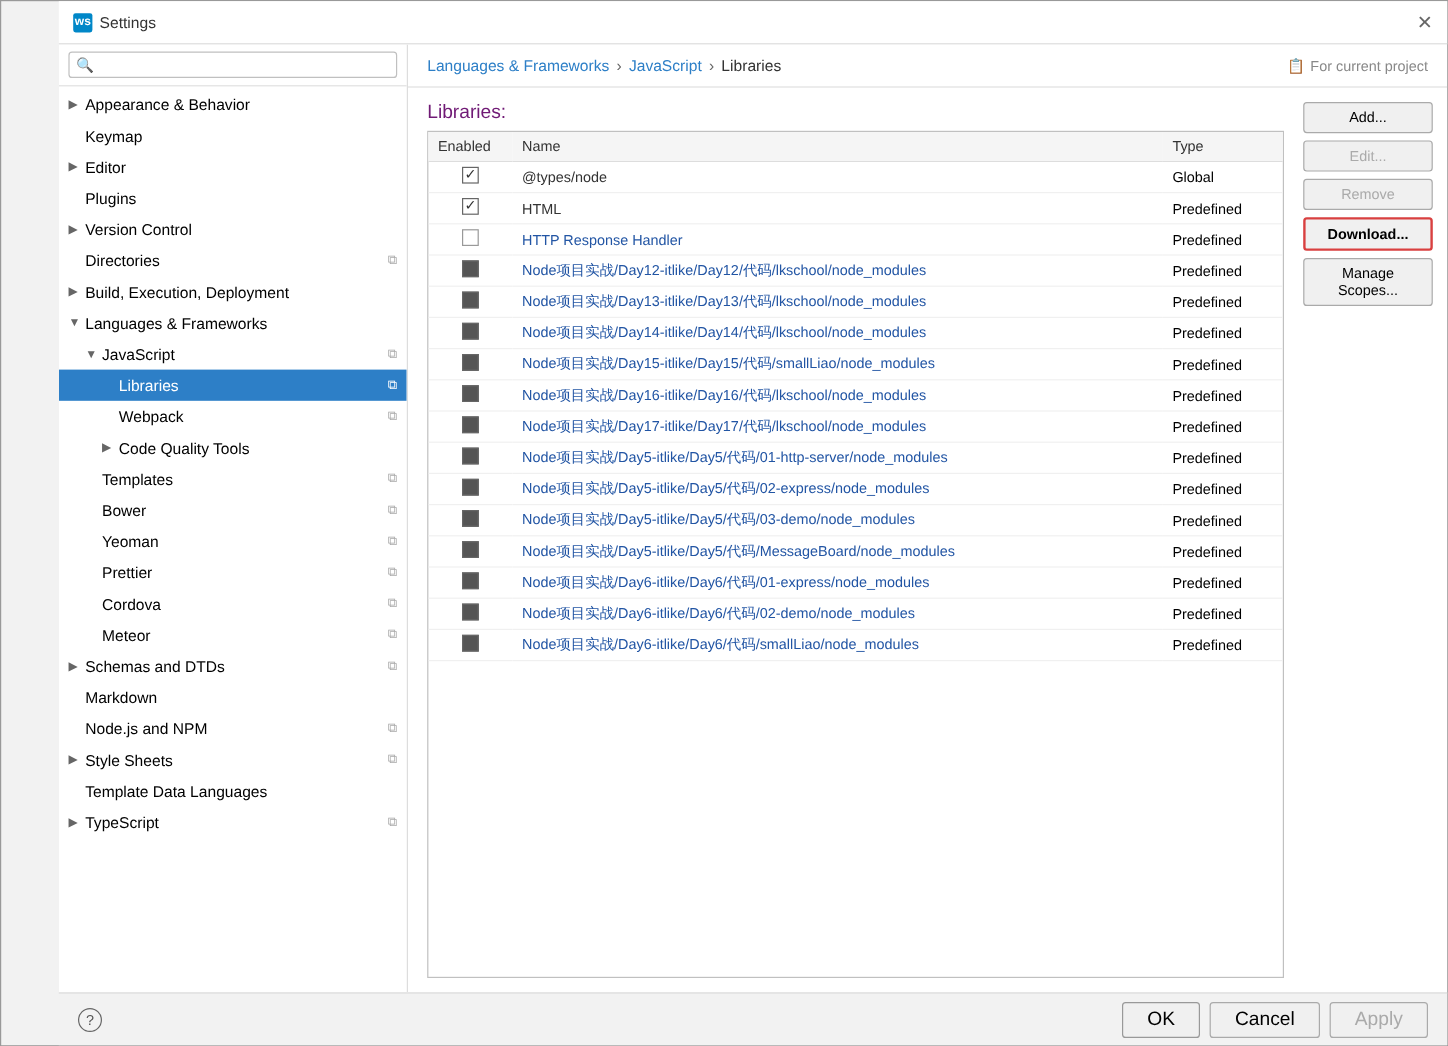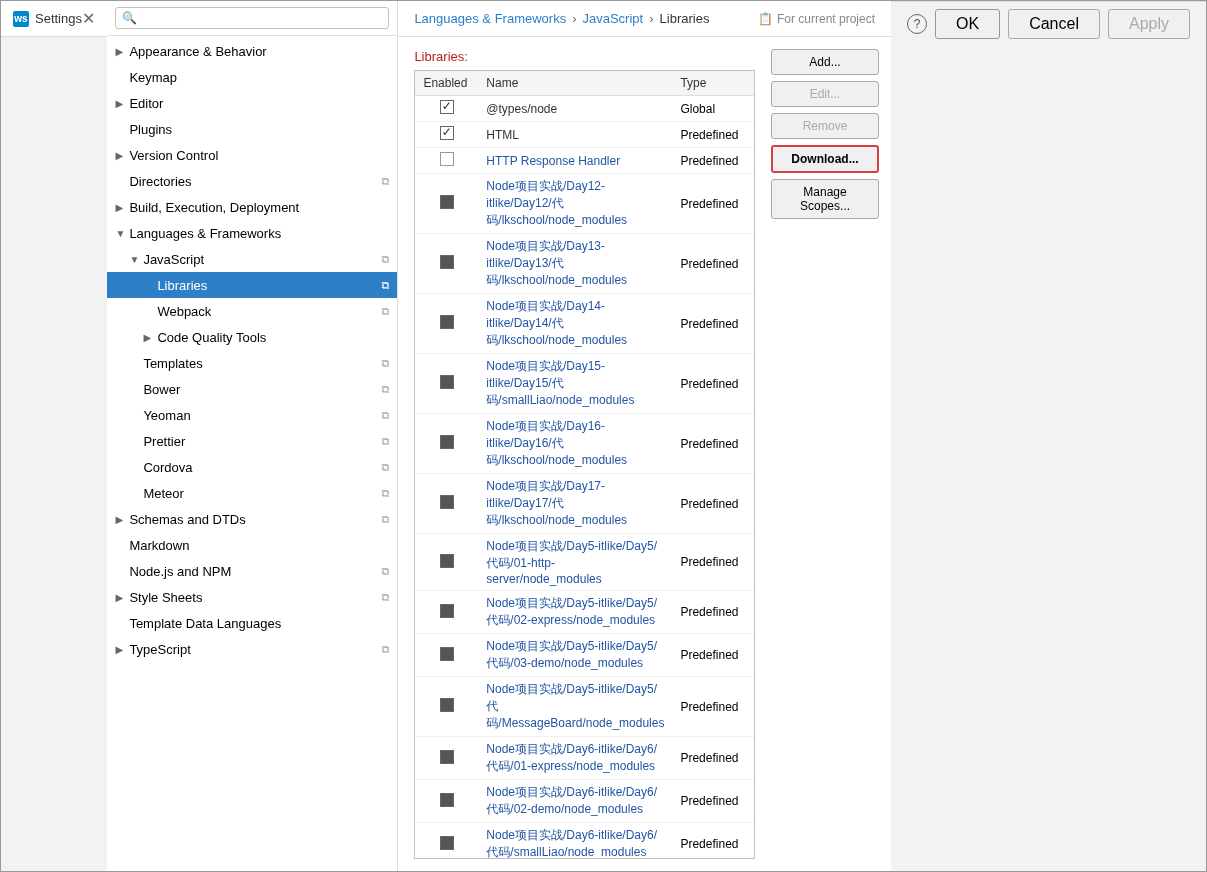--- a/index.html
+++ b/index.html
@@ -1,18 +1,18 @@
 <!DOCTYPE html>
 <html><head>
   <meta charset="utf-8">
   <style>
     * { box-sizing: border-box; margin: 0; padding: 0; }
     body { font-family: 'Segoe UI', Arial, sans-serif; font-size: 13px; background: #fff; color: #000; width: 1207px; height: 872px; overflow: hidden; }
     
-    .window { width: 1207px; height: 872px; display: flex; flex-direction: row; border: 1px solid #999; background: #f2f2f2; }
+    .window { width: 1207px; height: 872px; display: flex; flex-direction: column; border: 1px solid #999; background: #f2f2f2; padding-left: 48px; }
     
     .title-bar { display: flex; align-items: center; background: #fff; padding: 8px 12px; border-bottom: 1px solid #ddd; justify-content: space-between; height: 36px; }
     .title-bar-left { display: flex; align-items: center; gap: 6px; }
     .title-icon { width: 16px; height: 16px; background: #0087c8; border-radius: 2px; display: flex; align-items: center; justify-content: center; color: #fff; font-size: 10px; font-weight: bold; }
     .title-text { font-size: 13px; color: #333; }
     .close-btn { font-size: 16px; color: #666; cursor: pointer; }
     
     .content { display: flex; flex: 1; overflow: hidden; }
     
     
@@ -37,21 +37,21 @@
     .main { flex: 1; display: flex; flex-direction: column; background: #fff; }
     
     .breadcrumb-bar { padding: 10px 16px; border-bottom: 1px solid #e0e0e0; display: flex; align-items: center; gap: 6px; color: #333; font-size: 13px; }
     .breadcrumb-sep { color: #666; }
     .breadcrumb-link { color: #2d7fc7; text-decoration: none; }
     .for-current { color: #888; font-size: 12px; margin-left: auto; display: flex; align-items: center; gap: 4px; }
     
     .main-body { flex: 1; display: flex; gap: 0; overflow: hidden; }
     
     .table-area { flex: 1; display: flex; flex-direction: column; padding: 12px 16px; overflow: hidden; }
-    .libraries-label { margin-bottom: 6px; font-size: 13px; color: #b91c1c; }
+    .libraries-label { margin-bottom: 6px; font-size: 16px; color: #701a75; }
     
     .table-container { flex: 1; border: 1px solid #c0c0c0; overflow-y: auto; }
     
     .lib-table { width: 100%; border-collapse: collapse; }
     .lib-table thead tr { background: #f5f5f5; }
     .lib-table thead th { padding: 5px 8px; text-align: left; border-bottom: 1px solid #ddd; font-weight: normal; color: #333; font-size: 12px; position: sticky; top: 0; background: #f5f5f5; z-index: 1; }
     .lib-table tbody tr { border-bottom: 1px solid #f0f0f0; }
     .lib-table tbody td { padding: 4px 8px; font-size: 12px; }
     
     .th-enabled { width: 70px; }

